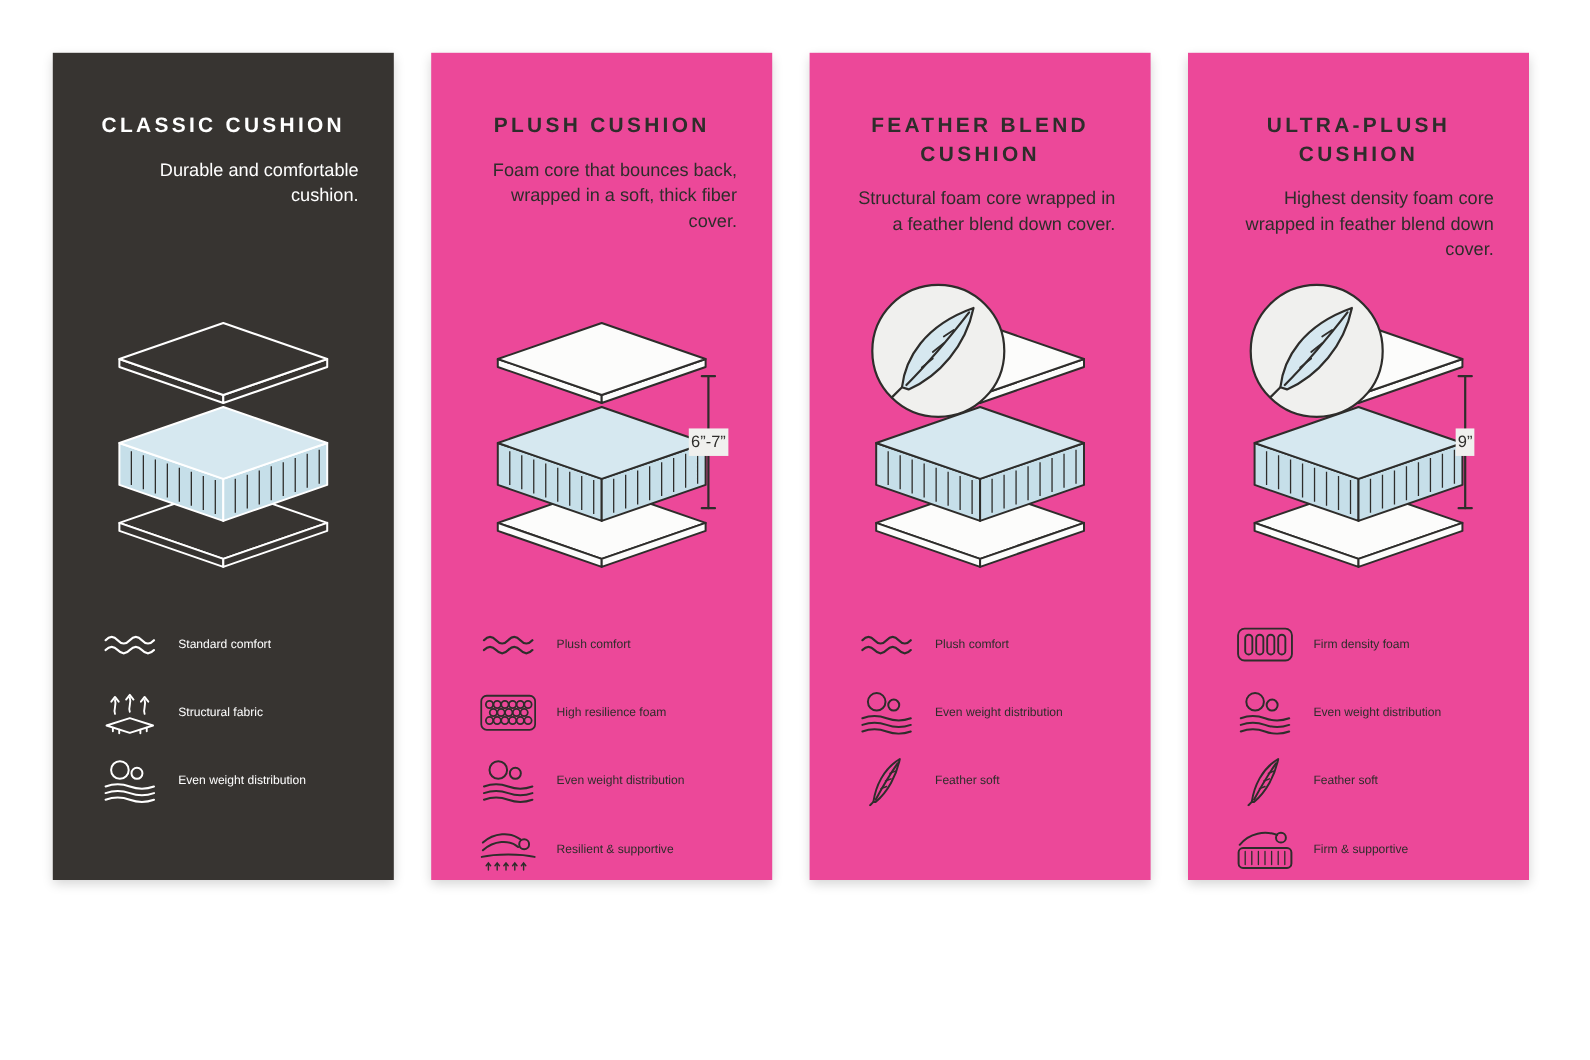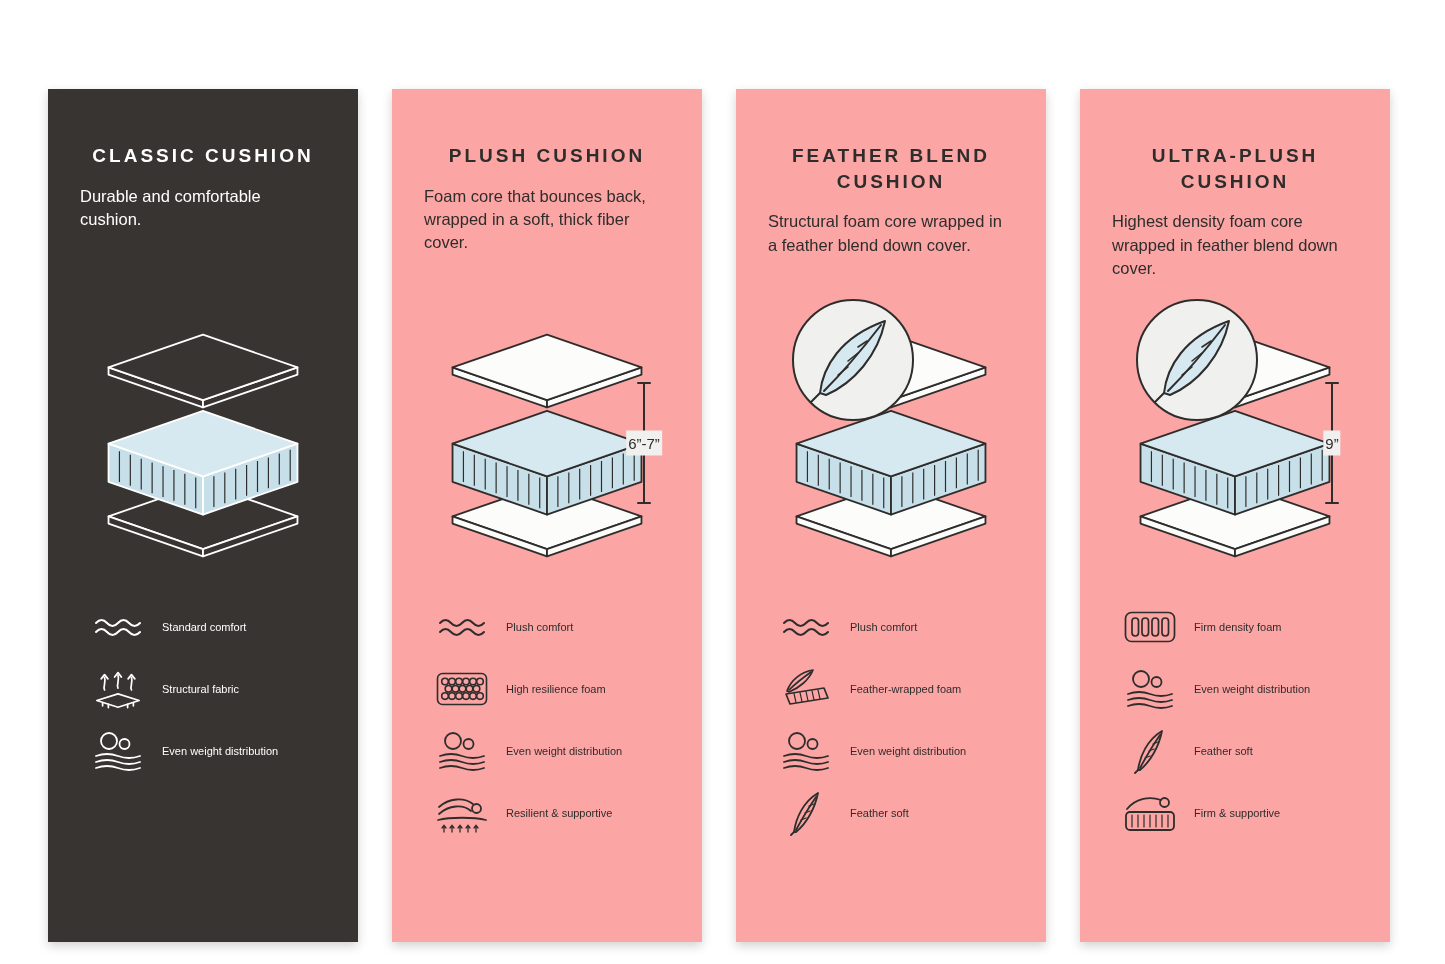--- a/index.html
+++ b/index.html
@@ -5,41 +5,41 @@
   html,body{margin:0;padding:0;}
   body{
     width:1445px;height:964px;background:#ffffff;
     font-family:"Liberation Sans",sans-serif;color:#2e2d2b;
     overflow:hidden;
   }
   .board{
     display:flex;gap:34px;padding:48px 0 0 48px;align-items:flex-start;
   }
   .panel{
-    width:310px;height:853px;box-sizing:border-box;
+    width:310px;height:752px;box-sizing:border-box;
     padding:54px 30px 0;box-shadow:0 4px 10px rgba(0,0,0,.18);
-    position:relative;flex:0 0 auto;margin-top:41px;
+    position:relative;flex:0 0 auto;
   }
   .panel--dark{
     background:#373431;color:#ffffff;
     --panel-bg:#373431;--face:#373431;
     --foam-top:#d6e8f0;--foam-side:#c6dfe9;--hatch:#2e2d2b;
   }
   .panel--light{
-    background:#fca5a5;color:#2e2d2b;
+    background:#ec4899;color:#2e2d2b;
     --panel-bg:#f0f0ee;--face:#fcfcfb;
     --foam-top:#d6e8f0;--foam-side:#c6dfe9;--hatch:#2e2d2b;
   }
   .panel-header{height:152px;}
   .panel-title{
     margin:0 0 16px;font-size:19px;font-weight:bold;letter-spacing:3px;
     text-align:center;line-height:1.35;
   }
   .panel-desc{
-    margin:0;font-size:16.5px;line-height:1.42;text-align:left;padding:0 2px;
+    margin:0;font-size:16.5px;line-height:1.42;text-align:right;padding:0 2px;
   }
   .illustration{
     position:relative;height:300px;
     display:flex;align-items:center;justify-content:center;
   }
   .cushion-svg{display:block;}
   .badge{position:absolute;left:24px;top:2px;}
   .dimension{
     position:absolute;right:20px;top:86px;width:16px;height:124px;color:inherit;
   }
@@ -309,28 +309,20 @@
       <li class="feature">
         <span class="feature-icon">
             <svg width="48" height="22">
               <use href="#sym-waves"></use>
             </svg>
           </span>
         <span class="feature-label">Plush comfort</span>
       </li>
       <li class="feature">
         <span class="feature-icon">
-            <svg width="52" height="42">
-              <use href="#sym-feather-foam"></use>
-            </svg>
-          </span>
-        <span class="feature-label">Feather-wrapped foam</span>
-      </li>
-      <li class="feature">
-        <span class="feature-icon">
             <svg width="48" height="40">
               <use href="#sym-even-weight"></use>
             </svg>
           </span>
         <span class="feature-label">Even weight distribution</span>
       </li>
       <li class="feature">
         <span class="feature-icon">
             <svg width="34" height="46">
               <use href="#sym-feather"></use>

